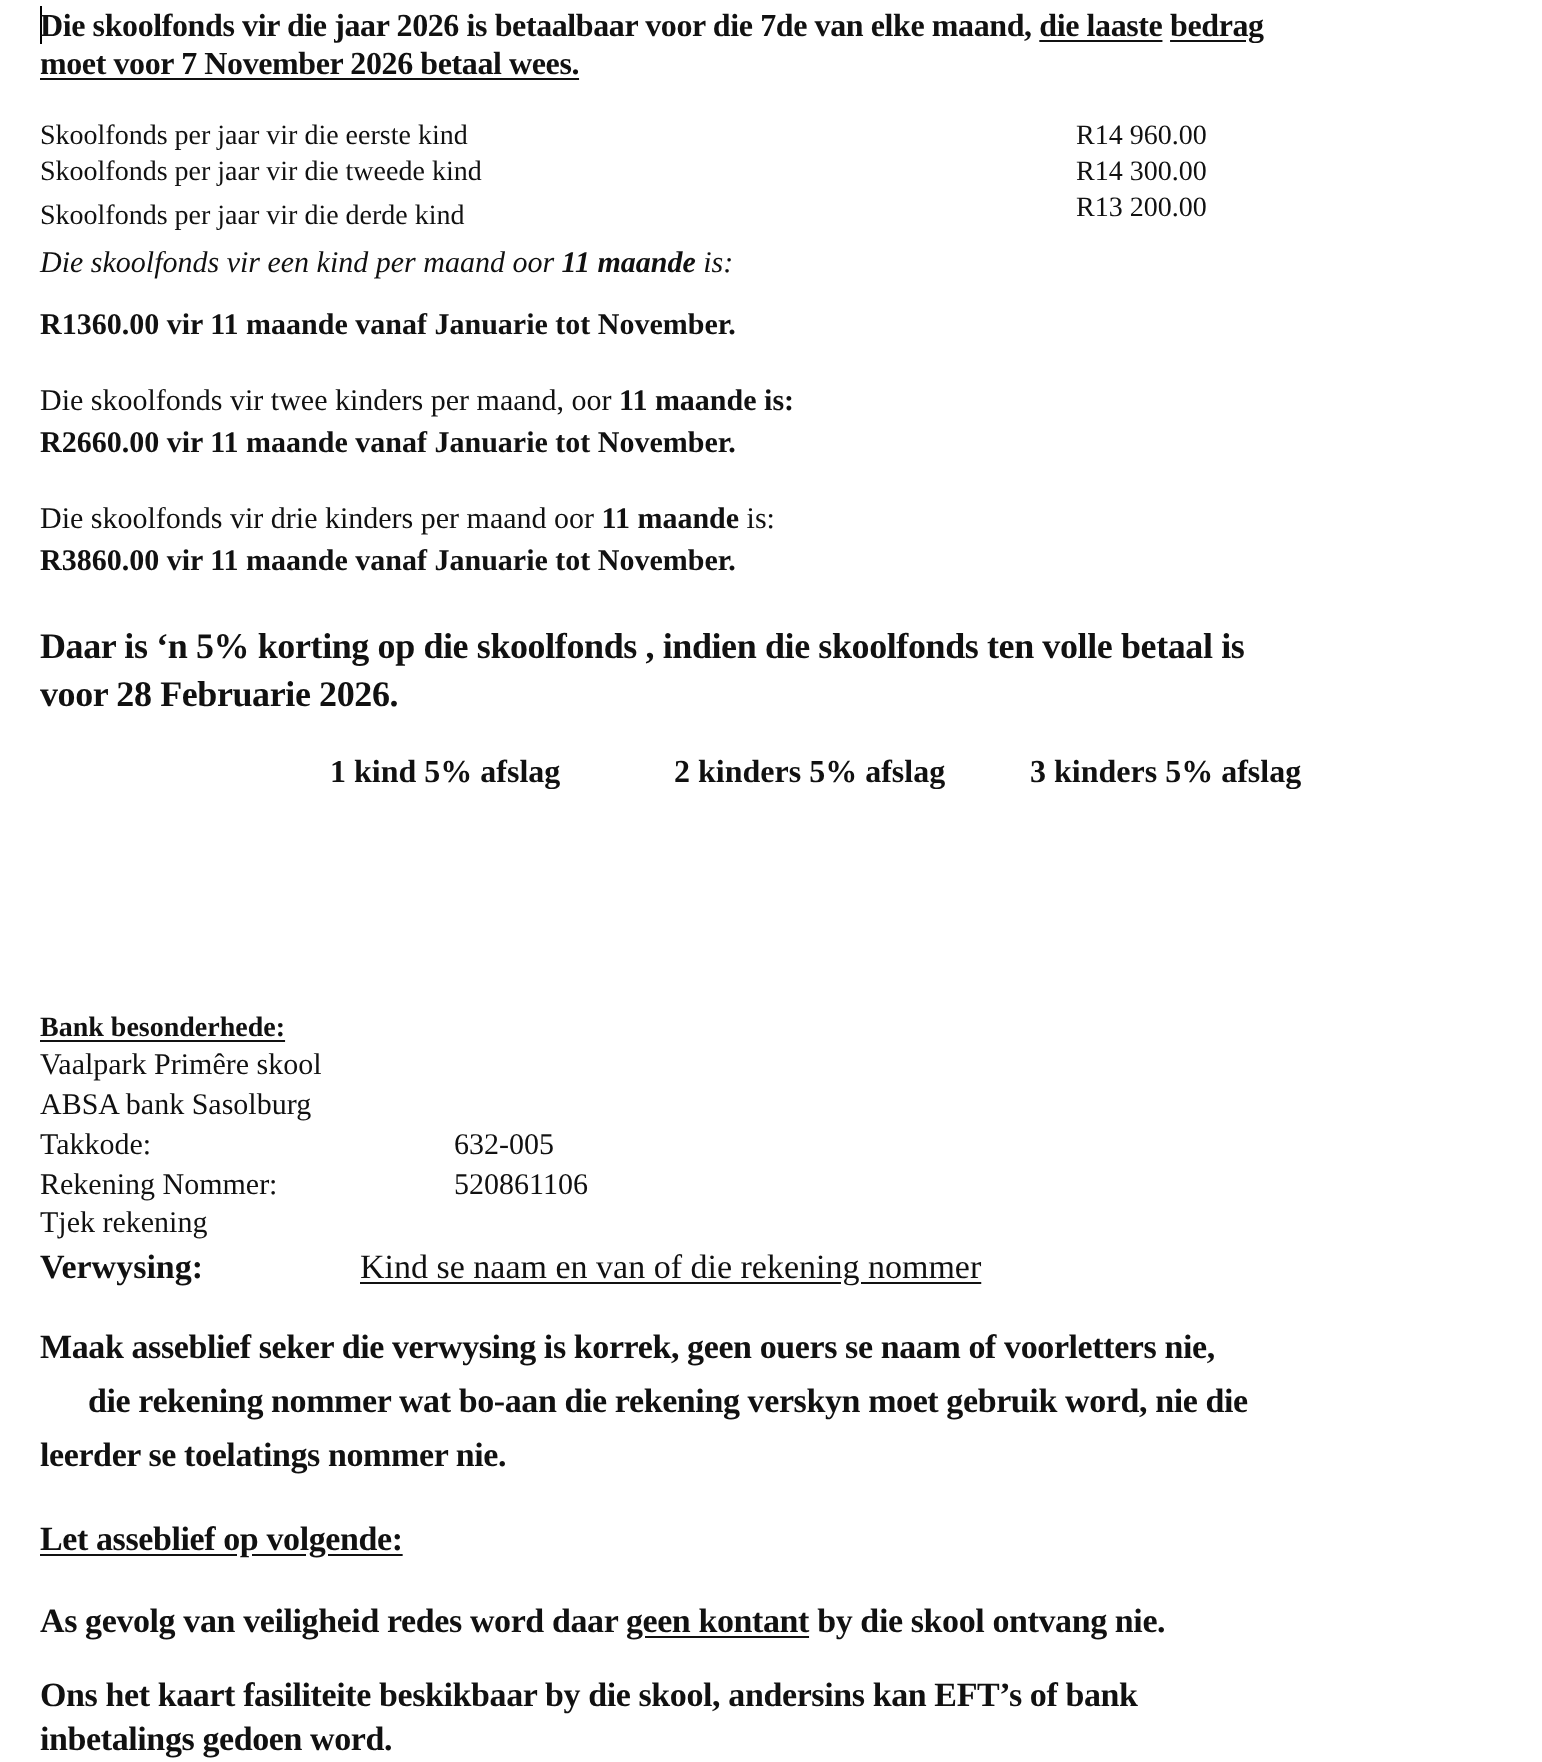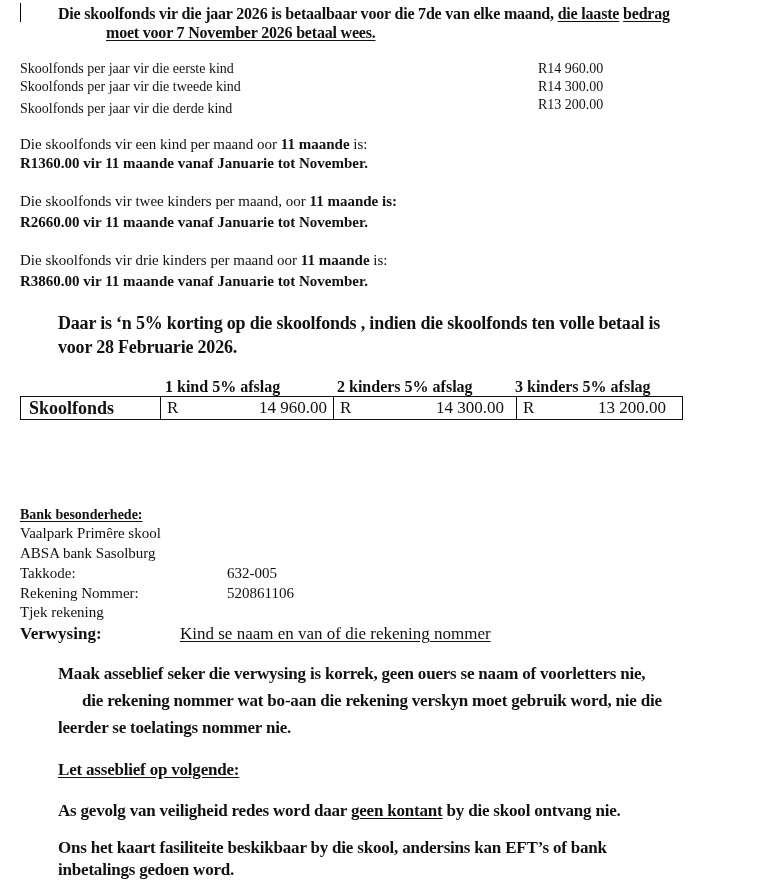--- a/index.html
+++ b/index.html
@@ -5,51 +5,51 @@
   html, body { margin:0; padding:0; background:#ffffff; }
   body { width:771px; height:881px; position:relative; overflow:hidden; color:#111; font-family:"Liberation Serif", serif; }
   .abs { position:absolute; white-space:nowrap; }
   .b { font-weight:bold; }
   .u { text-decoration:underline; text-underline-offset:2px; }
   .f14 { font-size:14px;text-align:right; }
   .f15 { font-size:15px; }
   .f16 { font-size:16px; }
   .f17 { font-size:17px; }
   .f18 { font-size:18px; }
-  .cond { letter-spacing:-0.2px;padding-left:38px; }
+  .cond { letter-spacing:-0.2px; }
   .cursor { position:absolute; left:20px; top:3px; width:1px; height:19px; background:#000; }
 
   
   .tbl { position:absolute; left:20px; top:396px; border-collapse:collapse; font-family:"Liberation Serif", serif; }
   .tbl td { border:1.3px solid #111; height:22px; padding:0 6px; font-size:17px; }
   .tbl td.lab { width:125px; font-weight:bold; font-size:18px; padding-left:8px; }
   .cell { display:flex; justify-content:space-between; align-items:center; }
   .cell .cur { width:20px; }
   .c1 { width:160px; } .c2 { width:170px; } .c3 { width:153px; }
   .hdr { position:absolute; top:378px; font-weight:bold; font-size:16px; }
 </style>
 </head>
 <body>
 
 <div>
 
   <div class="cursor"></div>
   <div class="abs b f16 cond" style="left:20px;top:5px;">
     <span>Die skoolfonds vir die jaar 2026 is betaalbaar voor die 7de van elke maand, </span><span class="u">die laaste</span> <span class="u">bedrag</span>
   </div>
-  <div class="abs b f16 u cond" style="left:20px;top:24px;margin-left:48px;">moet voor 7 November 2026 betaal wees.</div>
+  <div class="abs b f16 u cond" style="left:20px;top:24px;">moet voor 7 November 2026 betaal wees.</div>
 
   <div class="abs f14" style="left:20px;top:61px;">Skoolfonds per jaar vir die eerste kind</div>
   <div class="abs f14" style="left:538px;top:61px;">R14 960.00</div>
   <div class="abs f14" style="left:20px;top:79px;">Skoolfonds per jaar vir die tweede kind</div>
   <div class="abs f14" style="left:538px;top:79px;">R14 300.00</div>
   <div class="abs f14" style="left:20px;top:101px;">Skoolfonds per jaar vir die derde kind</div>
   <div class="abs f14" style="left:538px;top:97px;">R13 200.00</div>
 
-  <div class="abs f15" style="left:20px;top:136px;">
+  <div class="abs f15" style="left:20px;top:124px;font-style:italic;">
     <span>Die skoolfonds vir een kind  per  maand  oor  </span><span class="b">11  maande</span><span>  is:</span>
   </div>
   <div class="abs f15 b" style="left:20px;top:155px;">R1360.00  vir 11 maande vanaf Januarie tot November.</div>
 
   <div class="abs f15" style="left:20px;top:193px;">
     <span>Die skoolfonds vir twee  kinders  per  maand, oor  </span><span class="b">11  maande  is:</span><span></span>
   </div>
   <div class="abs f15 b" style="left:20px;top:214px;">R2660.00 vir 11 maande  vanaf  Januarie  tot November.</div>
 
   <div class="abs f15" style="left:20px;top:252px;">
@@ -59,41 +59,20 @@
 
   <div class="abs b f18 cond" style="left:20px;top:313px;">Daar is ‘n 5% korting op die skoolfonds , indien die skoolfonds ten volle betaal is</div>
   <div class="abs b f18 cond" style="left:20px;top:337px;">voor  28 Februarie 2026.</div>
 
   <div class="hdr" style="left:165px;">1 kind 5% afslag</div>
   <div class="hdr" style="left:337px;">2 kinders  5% afslag</div>
   <div class="hdr" style="left:515px;">3 kinders 5% afslag</div>
 
   <table class="tbl">
     <tbody>
-        <tr>
-      <td class="lab">Skoolfonds</td>
-      <td class="c1">
-            <div class="cell">
-              <span class="cur">R</span>
-              <span>14 960.00</span>
-            </div>
-          </td>
-      <td class="c2">
-            <div class="cell">
-              <span class="cur">R</span>
-              <span style="padding-right:6px">14 300.00</span>
-            </div>
-          </td>
-      <td class="c3">
-            <div class="cell">
-              <span class="cur">R</span>
-              <span style="padding-right:10px">13 200.00</span>
-            </div>
-          </td>
-    </tr>
   </tbody>
     </table>
 
   <div class="abs b u f14" style="left:20px;top:507px;">Bank besonderhede:</div>
   <div class="abs f15" style="left:20px;top:525px;">Vaalpark Primêre skool</div>
   <div class="abs f15" style="left:20px;top:545px;">ABSA bank Sasolburg</div>
   <div class="abs f15" style="left:20px;top:565px;">Takkode:</div>
   <div class="abs f15" style="left:227px;top:565px;">632-005</div>
   <div class="abs f15" style="left:20px;top:585px;">Rekening Nommer:</div>
   <div class="abs f15" style="left:227px;top:585px;">520861106</div>

